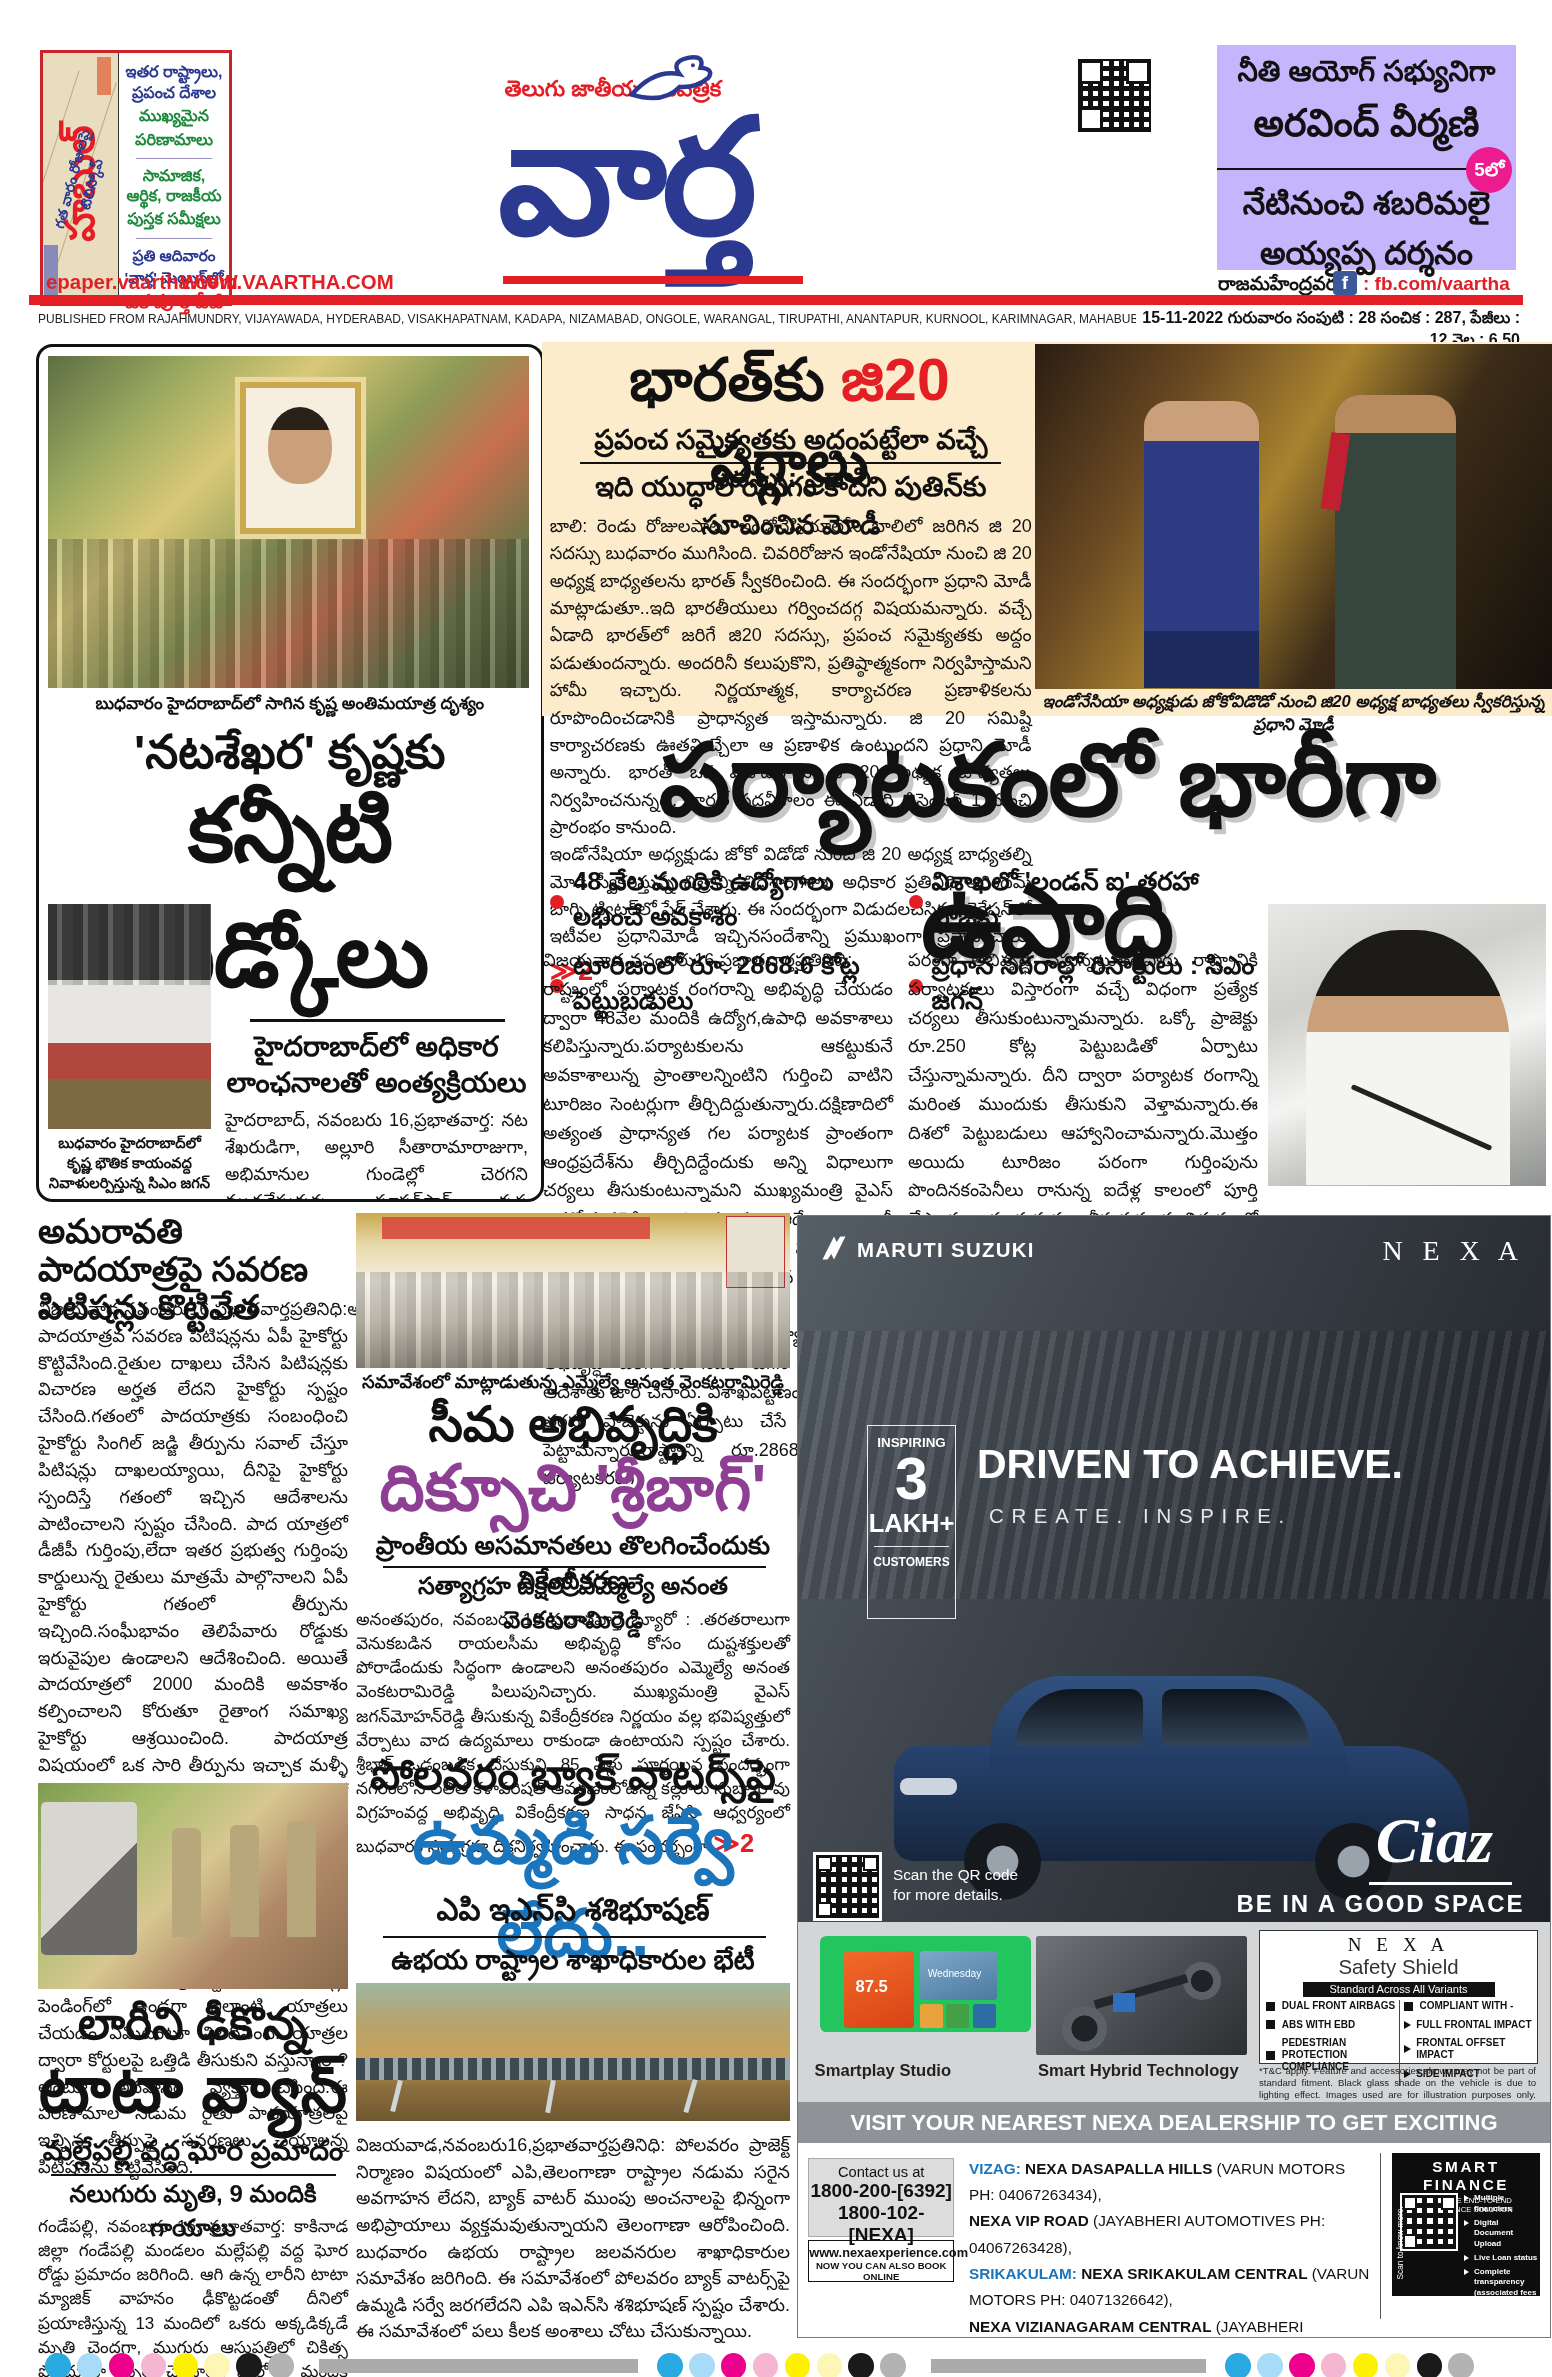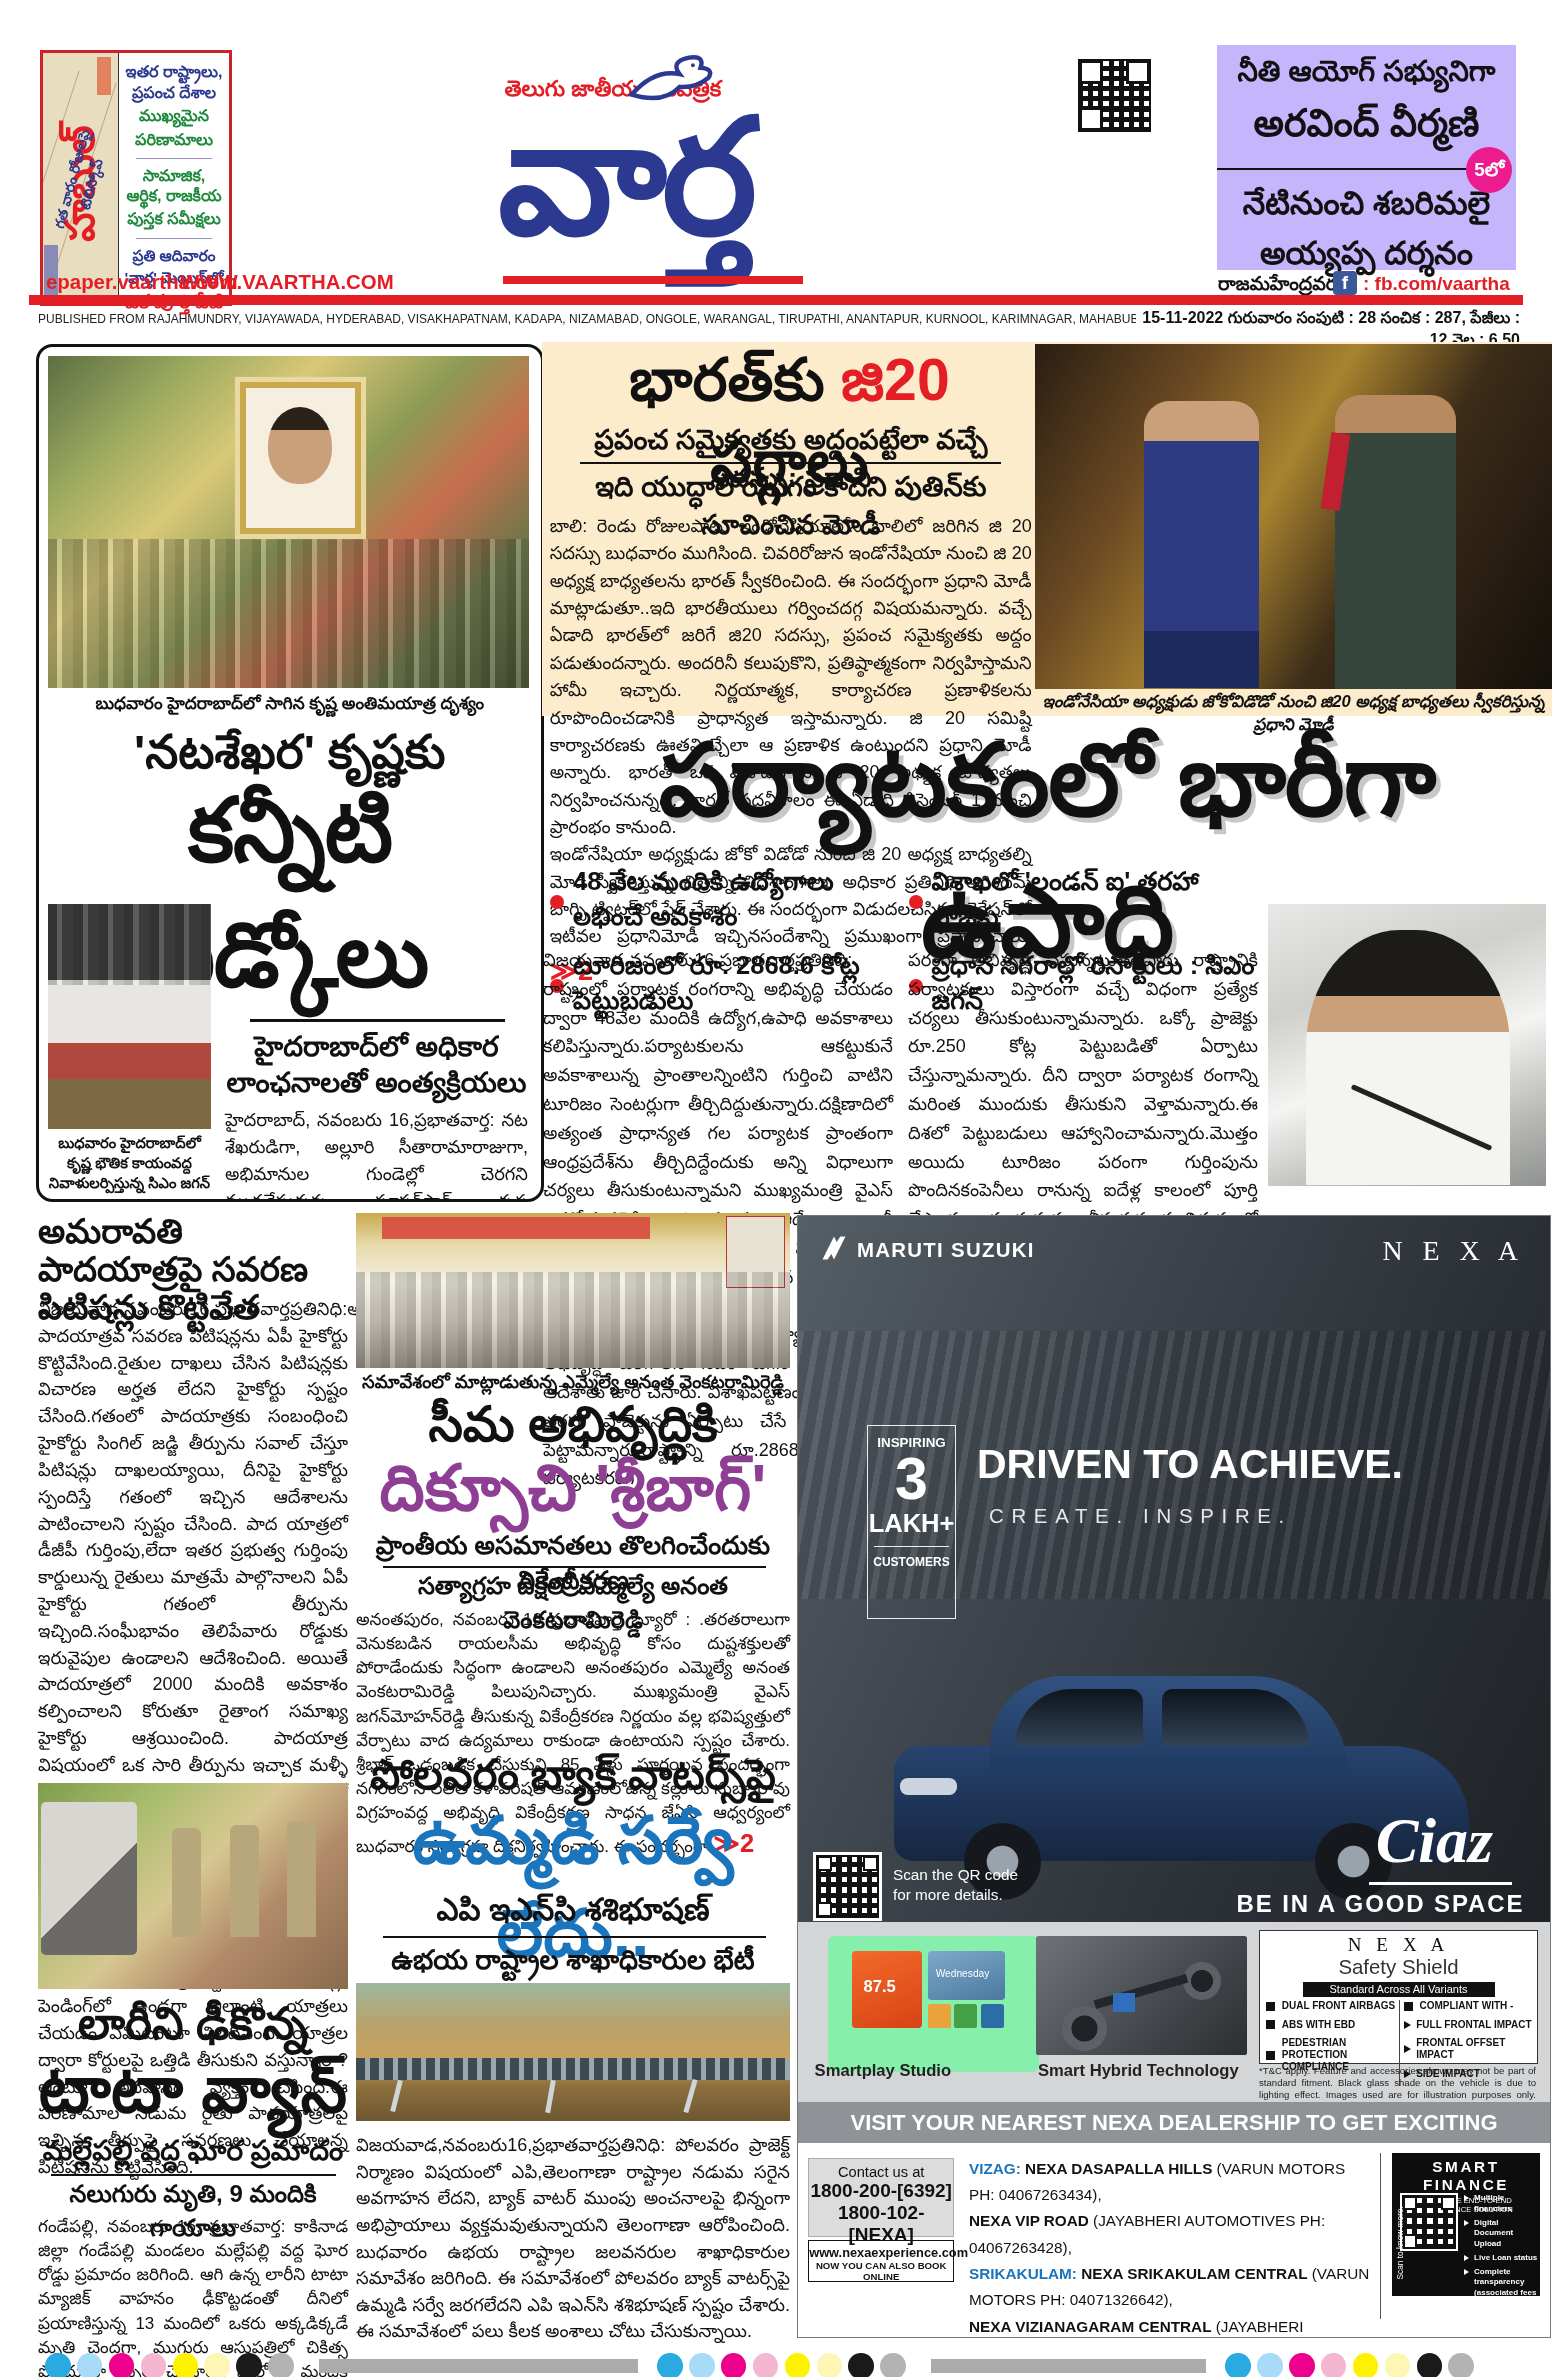--- a/index.html
+++ b/index.html
@@ -248,21 +248,21 @@
       </div>
       <div class="abs" style="left:95px;top:649px;color:#fff;font-size:15.3px;line-height:1.3;">
         <div>Scan the QR code</div>
         <div>for more details.</div>
       </div>
       <div class="abs b" style="right:38px;top:588px;color:#fff;font-size:64px;font-style:italic;font-family:'Liberation Serif',serif;border-bottom:3.8px solid #fff;padding:0 19px 3.8px 6.4px;">Ciaz</div>
       <div class="abs b" style="right:25.5px;top:674px;color:#fff;font-size:24px;letter-spacing:1.9px;">BE IN A GOOD SPACE</div>
     </div>
 
     <div class="abs" style="left:0;top:706px;width:100%;height:181px;background:#d3d5d7;">
-      <div class="abs" style="left:30px;top:14px;width:211px;height:136px;background:#86efac;border-radius:6.4px;">
+      <div class="abs" style="left:22px;top:14px;width:211px;height:96px;background:#22c55e;border-radius:6.4px;">
         <div class="abs" style="left:24px;top:15.3px;width:70px;height:77px;background:linear-gradient(160deg,#f26a2a,#d84315);border-radius:3.8px;color:#fff;">
           <div class="b" style="font-size:16.6px;margin:25.5px 0 0 11.5px;">87.5</div>
         </div>
         <div class="abs" style="left:100px;top:15.3px;width:77px;height:49px;background:linear-gradient(160deg,#7fa8c9,#4a7aa0);border-radius:3.8px;color:#fff;">
           <div style="font-size:10.2px;margin:16.6px 0 0 7.7px;">Wednesday</div>
         </div>
         <div class="abs" style="left:100px;top:68px;width:23px;height:24px;background:#e8a33d;border-radius:2.6px;"></div>
         <div class="abs" style="left:126px;top:68px;width:23px;height:24px;background:#43a047;border-radius:2.6px;"></div>
         <div class="abs" style="left:153px;top:68px;width:23px;height:24px;background:#2e6da4;border-radius:2.6px;"></div>
       </div>

